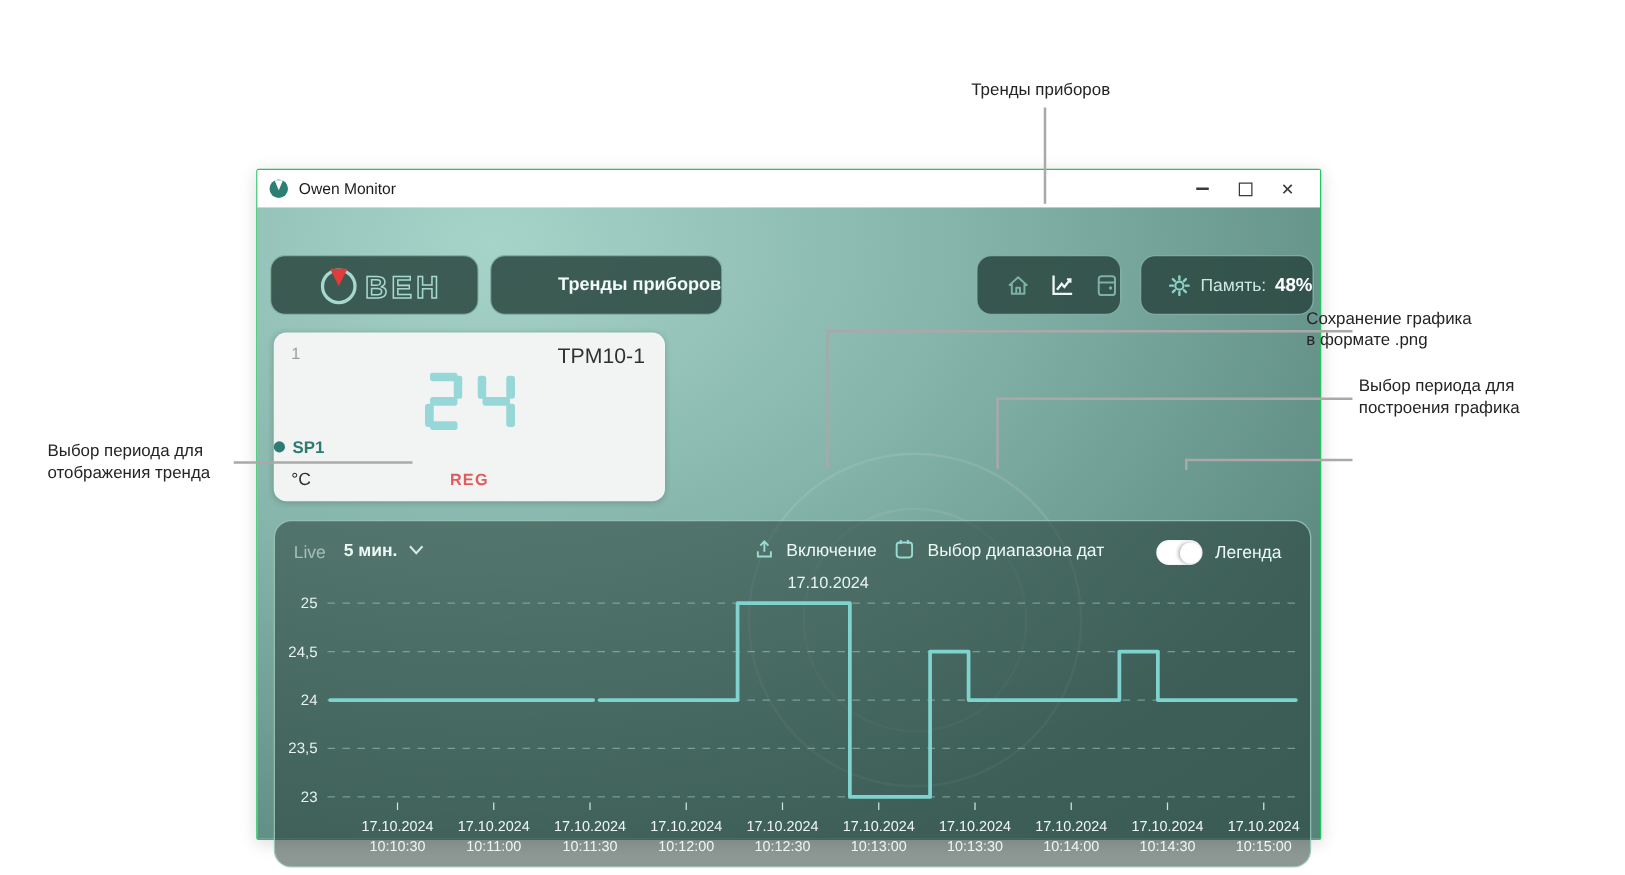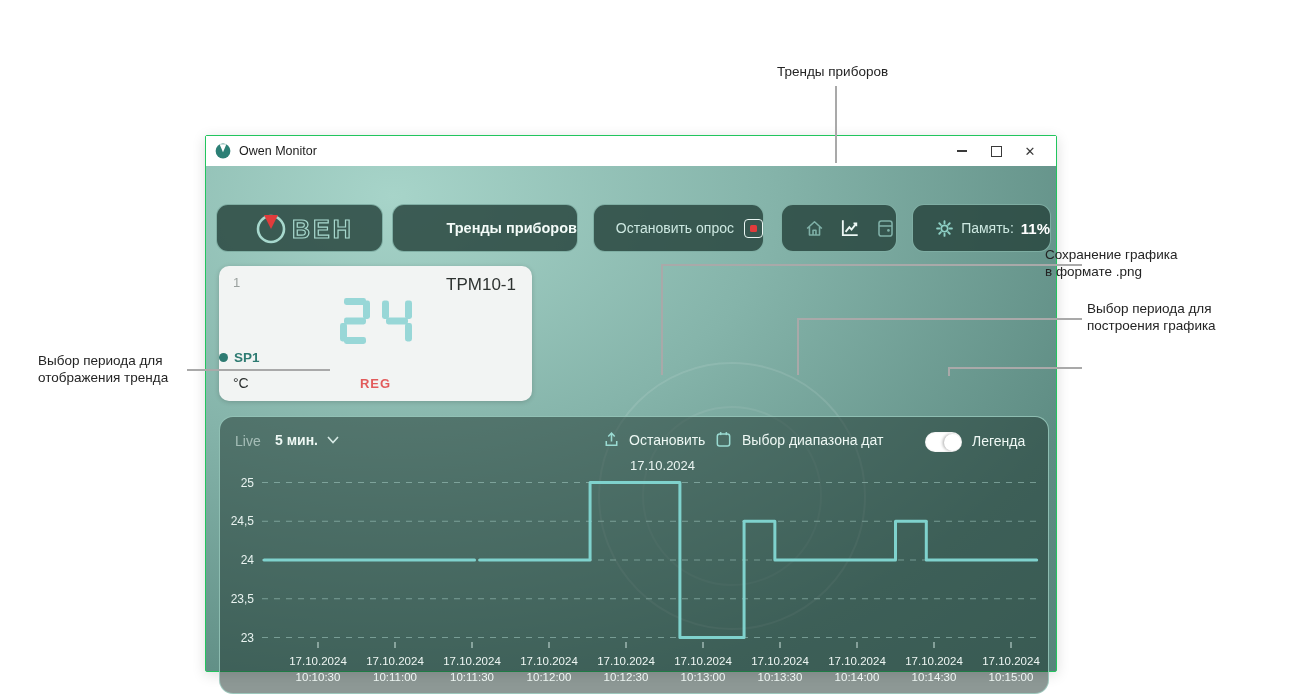--- a/index.html
+++ b/index.html
@@ -110,26 +110,20 @@
           <circle cx="19" cy="20" r="13" fill="none" stroke="#a7d8cd" stroke-width="2.6"></circle>
           <polygon points="12,6 26,6 19,20" fill="#e03c3c"></polygon>
           <text x="40" y="29" font-family="Liberation Sans, sans-serif" font-size="25" font-weight="bold" letter-spacing="3" fill="none" stroke="#a7d8cd" stroke-width="1.2">ВЕН</text>
         </svg>
       </div>
 
       <div class="tb-btn btn-trends">
         <span>Тренды приборов</span>
       </div>
 
-      <div class="tb-btn btn-stop">
-        <span>Остановить опрос</span>
-        <span class="stop-box">
-            <span class="stop-sq"></span>
-          </span>
-      </div>
 
       <div class="tb-btn btn-nav">
         <svg width="21" height="21" viewBox="0 0 20 20">
           <path d="M3 10 L10 3.6 L17 10 M5.2 8.6 V16.2 H14.8 V8.6 M8.6 16 V11.6 H11.4 V16" fill="none" stroke="#7fb0a7" stroke-width="1.5" stroke-linejoin="round"></path>
         </svg>
         <svg width="22" height="22" viewBox="0 0 20 20">
           <path d="M3.5 3 V16.5 H17" fill="none" stroke="#ecf7f4" stroke-width="1.7"></path>
           <path d="M6 13.5 L9.4 9.2 L11.4 11.4 L15.4 6.2" fill="none" stroke="#ecf7f4" stroke-width="1.7"></path>
           <path d="M13.2 5.8 H15.8 V8.4" fill="none" stroke="#ecf7f4" stroke-width="1.5"></path>
         </svg>
@@ -148,21 +142,21 @@
               <line x1="10" y1="15.4" x2="10" y2="17.8"></line>
             <line x1="2.2" y1="10" x2="4.6" y2="10"></line>
               <line x1="15.4" y1="10" x2="17.8" y2="10"></line>
             <line x1="4.5" y1="4.5" x2="6.2" y2="6.2"></line>
               <line x1="13.8" y1="13.8" x2="15.5" y2="15.5"></line>
             <line x1="4.5" y1="15.5" x2="6.2" y2="13.8"></line>
               <line x1="13.8" y1="6.2" x2="15.5" y2="4.5"></line>
           </g>
         </svg>
         <span>Память:</span>
-        <span class="mem-val">11%</span>
+        <span class="mem-val">48%</span>
       </div>
 
       <div class="device-card">
         <span class="card-idx">1</span>
         <span class="card-model">TPM10-1</span>
         <div class="seg-display" id="seg-display">
             <svg width="30" height="46" viewBox="0 0 30 46">
               <rect x="4" y="0" width="22" height="7" rx="2.4" fill="#98d7d7"></rect>
               <rect x="23" y="2.5" width="7" height="18.5" rx="2.4" fill="#98d7d7"></rect>
               <rect x="4" y="19.5" width="22" height="7" rx="2.4" fill="#98d7d7"></rect>
@@ -236,21 +230,21 @@
           <svg width="12" height="8" viewBox="0 0 12 8">
             <polyline points="1,1 6,6.6 11,1" fill="none" stroke="#d7ebe6" stroke-width="1.6"></polyline>
           </svg>
         </span>
 
         <span class="hdr-item hdr-save">
           <svg width="19" height="19" viewBox="0 0 20 20">
             <path d="M4.5 11.5 V16 H15.5 V11.5" fill="none" stroke="#9adbd2" stroke-width="1.6"></path>
             <path d="M10 12 V3.6 M6.6 6.8 L10 3.2 L13.4 6.8" fill="none" stroke="#9adbd2" stroke-width="1.6"></path>
           </svg>
-          <span>Остановить</span>
+          <span>Включение</span>
         </span>
         <span class="hdr-item hdr-date">17.10.2024</span>
 
         <span class="hdr-item hdr-range">
           <svg width="19" height="19" viewBox="0 0 20 20">
             <rect x="3.5" y="4.2" width="13" height="12.6" rx="2.4" fill="none" stroke="#9adbd2" stroke-width="1.6"></rect>
             <line x1="7" y1="2.2" x2="7" y2="5.4" stroke="#9adbd2" stroke-width="1.6"></line>
             <line x1="13" y1="2.2" x2="13" y2="5.4" stroke="#9adbd2" stroke-width="1.6"></line>
           </svg>
           <span>Выбор диапазона дат</span>

